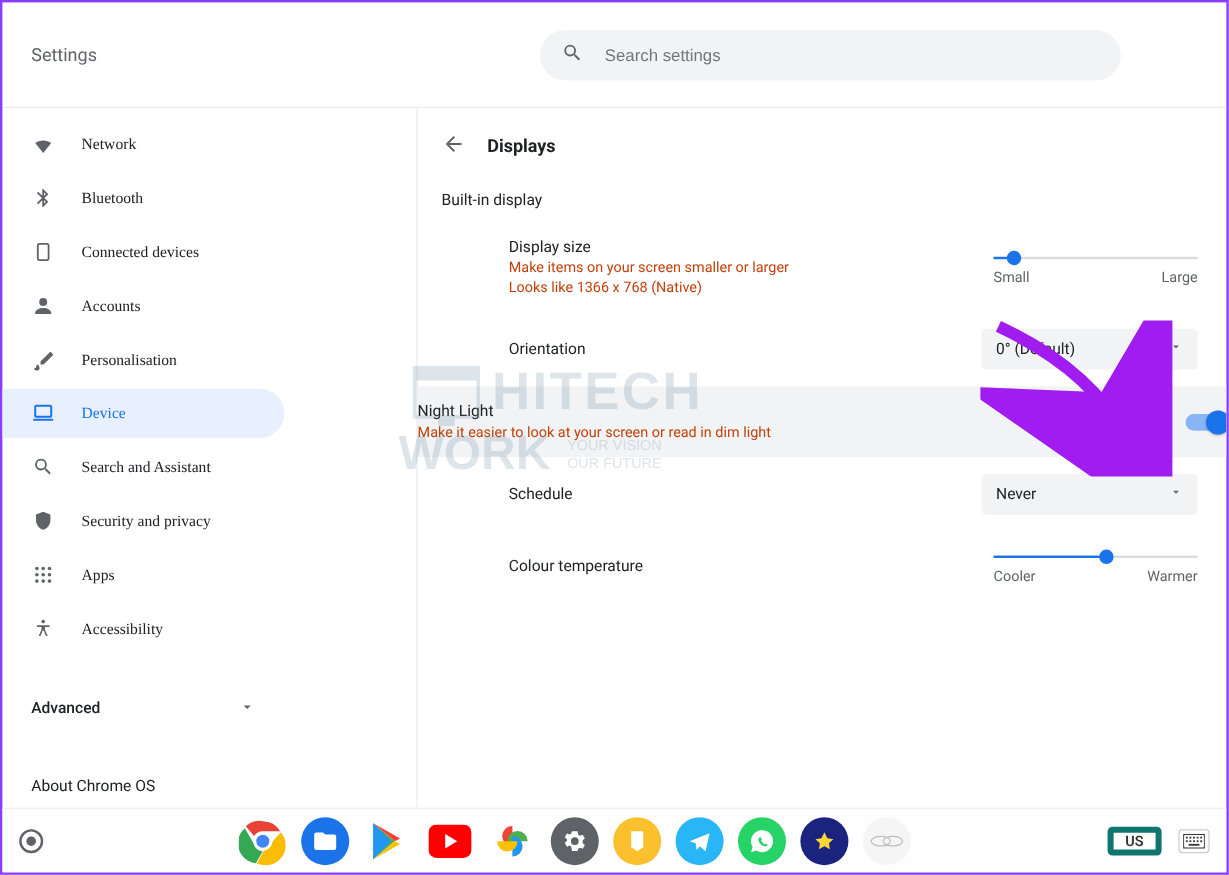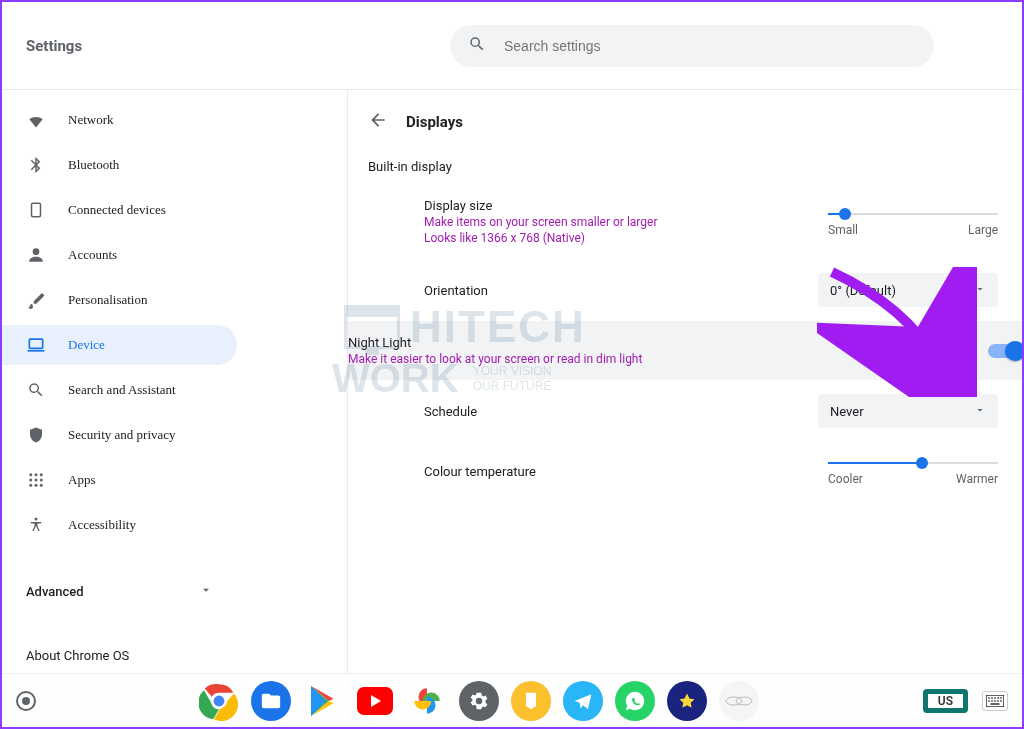--- a/index.html
+++ b/index.html
@@ -16,21 +16,21 @@
   
   .header {
     height: 88px;
     display: flex;
     align-items: center;
     padding: 0 24px;
     border-bottom: 1px solid #e8eaed;
     gap: 24px;
   }
   .title {
-    font-size: 15px; font-weight: 700; color: #5f6368;
+    font-size: 15px; font-weight: 400; color: #5f6368;
     flex: 0 0 400px;
   }
   .search-wrap {
     flex: 1;
     display: flex;
     align-items: center;
     background: #f1f3f4;
     border-radius: 999px;
     height: 42px;
     max-width: 484px;
@@ -92,21 +92,21 @@
   .section-title { font-size:13px; color:#202124; padding: 0 20px 10px; }
   .content-block { padding: 0 20px; }
 
   .row {
     display:flex; align-items:center; justify-content:space-between;
     padding: 14px 4px;
     gap: 20px;
   }
   .row.indent { padding-left: 56px; }
   .row .info .rtitle { font-size:13px; color:#202124; }
-  .row .info .rdesc { font-size:12px; color:#a21caf; margin-top:2px;}
+  .row .info .rdesc { font-size:12px; color:#c2410c; margin-top:2px;}
   .row.nightlight { background: #f1f3f4; padding-left: 20px; padding-right: 20px; margin: 0 -20px; }
 
   
   .slider-block { width: 170px; }
   .slider-track {
     height: 2px; background:#dadce0; position:relative; margin: 6px 0 8px;
   }
   .slider-track .fill { position:absolute; left:0; top:0; bottom:0; background:#1a73e8; }
   .slider-track .thumb {
     position:absolute; top:50%; width:12px; height:12px; border-radius:50%;

